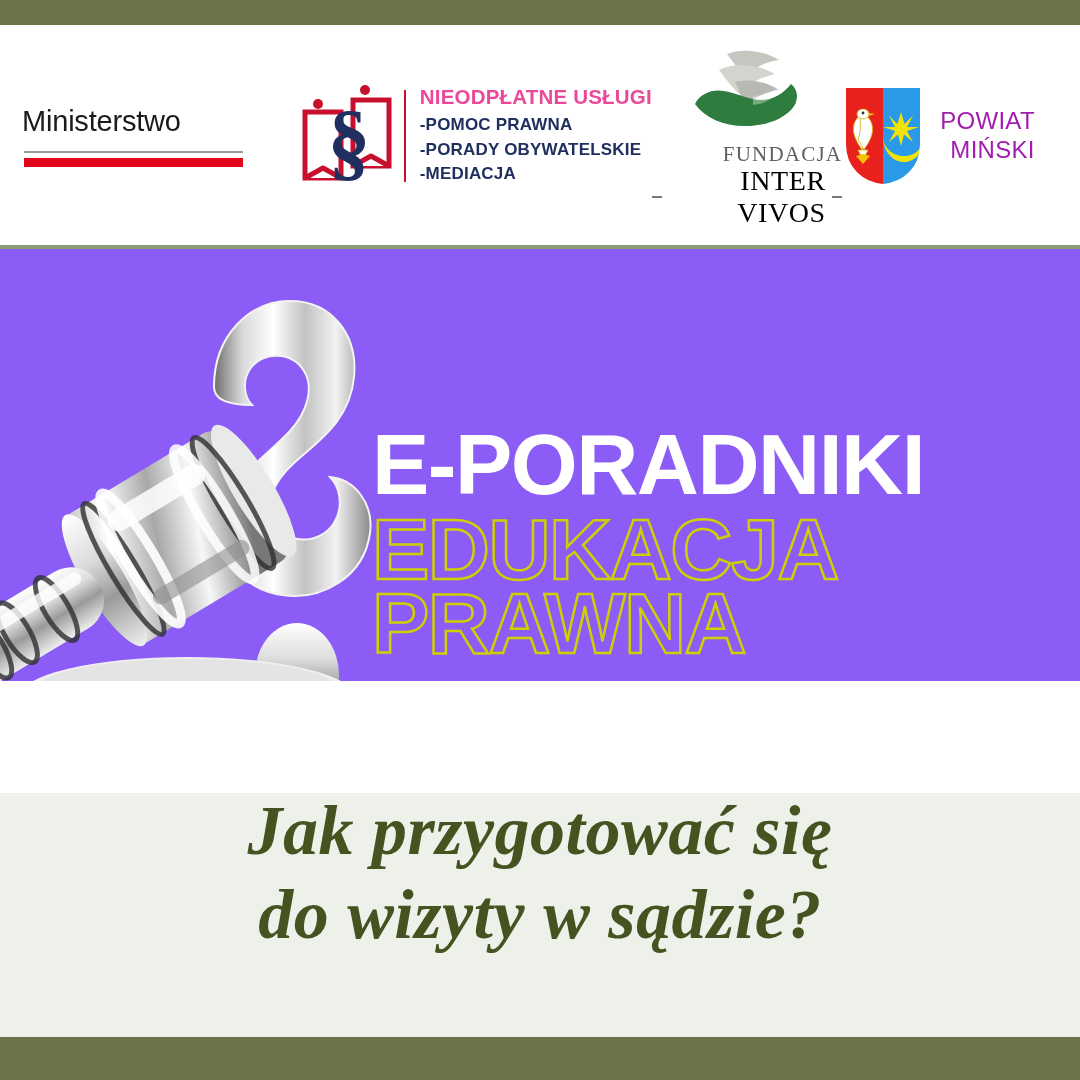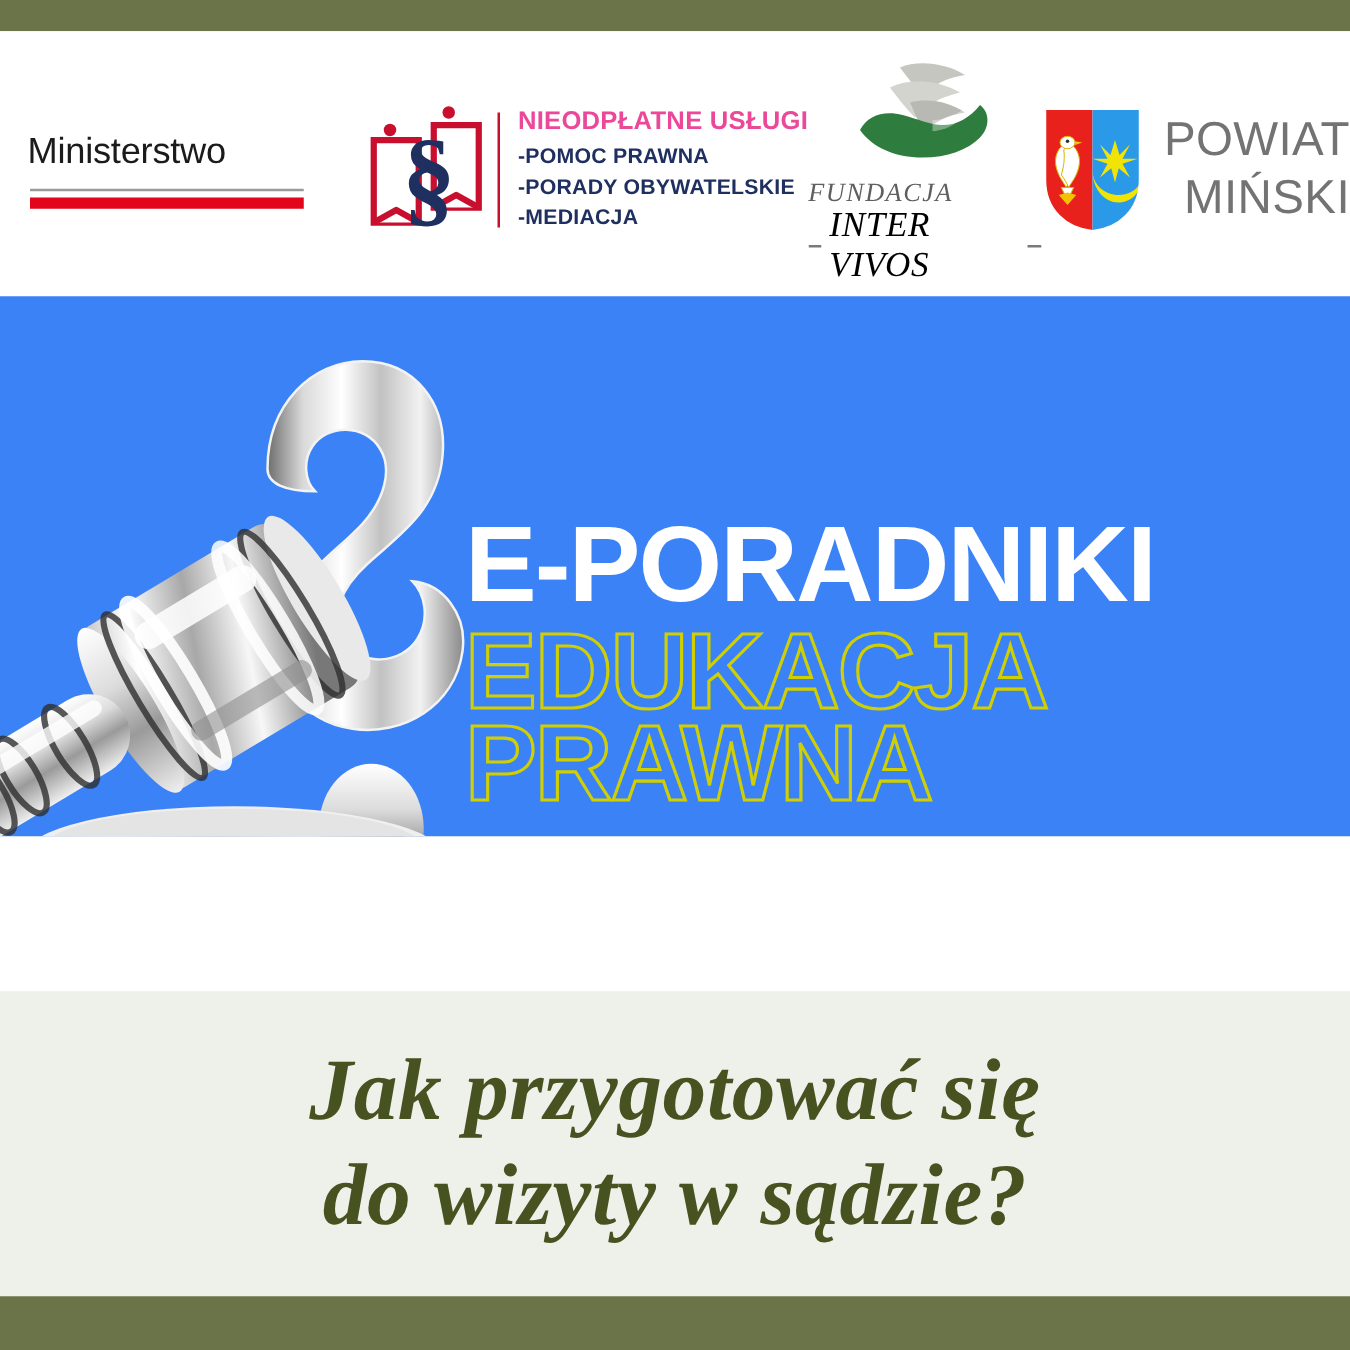--- a/index.html
+++ b/index.html
@@ -32,23 +32,23 @@
     background: #ffffff;
   }
   .header-rule {
     position: absolute;
     left: 0; top: 245px;
     width: 1080px; height: 4px;
     background: #8e9a72;
   }
   .hero {
     position: absolute;
-    left: 0; top: 237px;
+    left: 0; top: 249px;
     width: 1080px; height: 432px;
-    background: #3b82f6;
+    background: #8b5cf6;
     overflow: hidden;
   }
   .caption-area {
     position: absolute;
     left: 0; top: 793px;
     width: 1080px; height: 244px;
     background: #eef0ea;
   }
   .band-bottom {
     position: absolute;
@@ -132,23 +132,22 @@
     font-size: 17px;
     color: #1f3060;
     letter-spacing: 0.2px;
     white-space: nowrap;
     line-height: 1.45;
   }
 
   
   .logo-fundacja {
     width: 200px;
-    text-align: left;
+    text-align: right;
     padding-top: 4px;
-    font-style: italic;
   }
   .fv-mark {
     width: 136px;
     height: 92px;
     margin: 0 auto 2px auto;
   }
   .fv-l1 {
     font-family: "Liberation Serif", serif;
     font-size: 21px;
     color: #5f5f5f;
@@ -179,22 +178,22 @@
     align-items: center;
     gap: 16px;
   }
   .pw-shield {
     width: 82px;
     height: 104px;
     flex: 0 0 82px;
   }
   .pw-text {
     font-family: "Liberation Sans", sans-serif;
-    font-size: 38px;
-    color: #737373;
+    font-size: 24px;
+    color: #a21caf;
     line-height: 1.2;
     letter-spacing: 0.3px;
   }
   .pw-text div { white-space: nowrap; }
   .pw-l2 { text-align: right; }
 
   
   .gavel {
     position: absolute;
     left: -18px;
@@ -233,21 +232,20 @@
   
   .caption {
     position: absolute;
     left: 0;
     top: 793px;
     width: 1080px;
     height: 244px;
     display: flex;
     flex-direction: column;
     align-items: center;
-    justify-content: center;
     gap: 8px;
   }
   .caption-line {
     font-family: "Liberation Serif", serif;
     font-weight: bold;
     font-style: italic;
     font-size: 70px;
     line-height: 1.08;
     color: #46521f;
     letter-spacing: 0.5px;

